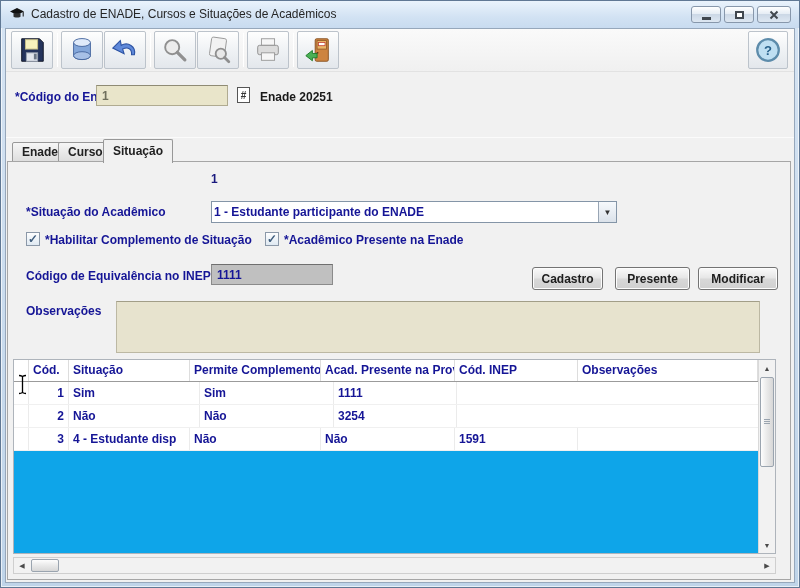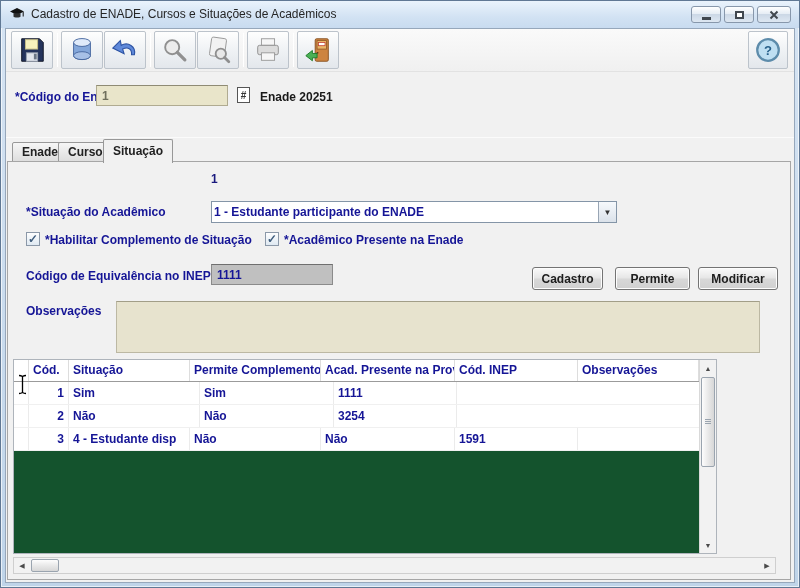--- a/index.html
+++ b/index.html
@@ -87,22 +87,22 @@
           background: linear-gradient(#fafafa,#e6e6e6 48%,#d8d8d8 52%,#d0d0d0);
           box-shadow: inset 0 0 0 1px #fdfdfd;
           font: bold 12px "Liberation Sans", sans-serif; color: #1d1d1d;
           display: flex; align-items: center; justify-content: center; }
 
   .obs-area { position: absolute; left: 108px; top: 139px; width: 644px; height: 52px;
               background: #e7e3ce; border: 1px solid #bcb8a3; border-top-color: #a29e88;
               resize: none; font: 12px "Liberation Sans", sans-serif; color: #333; }
 
   
-  .grid { position: absolute; left: 5px; top: 197px; width: 704px; height: 195px;
-          border: 1px solid #aeb4bb; background: #14532d; overflow: hidden; }
+  .grid { position: absolute; left: 5px; top: 197px; width: 763px; height: 195px;
+          border: 1px solid #aeb4bb; background: #0ea5e9; overflow: hidden; }
   .grid-content { position: absolute; left: 0; top: 0; right: 17px; bottom: 0; }
   .grow { display: flex; background: #fff; border-bottom: 1px solid #f0f0f0; }
   .gc { flex: 0 0 auto; height: 22px; line-height: 22px; overflow: hidden; white-space: nowrap;
         font-size: 12px; font-weight: bold; color: #151596; padding-left: 4px;
         border-right: 1px solid #ebebeb; }
   .grow.head { border-bottom: 1px solid #9b9b9b; }
   .grow.head .gc { height: 21px; line-height: 21px; border-right: 1px solid #dddddd; }
   .sel { width: 15px; padding: 0; }
   .c0 { width: 40px; text-align: right; padding: 0 4px 0 0; }
   .grow.head .c0 { text-align: left; padding: 0 0 0 4px; }
@@ -250,21 +250,21 @@
 
       <span class="cb" style="left:18px;top:70px">✓</span>
       <span class="lbl" style="position:absolute;left:37px;top:71px">*Habilitar Complemento de Situação</span>
       <span class="cb" style="left:257px;top:70px">✓</span>
       <span class="lbl" style="position:absolute;left:276px;top:71px">*Acadêmico Presente na Enade</span>
 
       <span class="lbl" style="position:absolute;left:18px;top:107px">Código de Equivalência no INEP</span>
       <input class="inep-input" readonly="" value="1111" style="">
 
       <div class="pbtn" style="left:524px;width:71px">Cadastro</div>
-      <div class="pbtn" style="left:607px;width:75px">Permite</div>
+      <div class="pbtn" style="left:607px;width:75px">Presente</div>
       <div class="pbtn" style="left:690px;width:80px">Modificar</div>
 
       <span class="lbl" style="position:absolute;left:18px;top:142px">Observações</span>
       <textarea class="obs-area" style=""></textarea>
 
       <div class="grid">
         <div class="grid-content">
           <div class="grow head">
               <div class="gc sel"></div>
               <div class="gc c0">Cód.</div>

